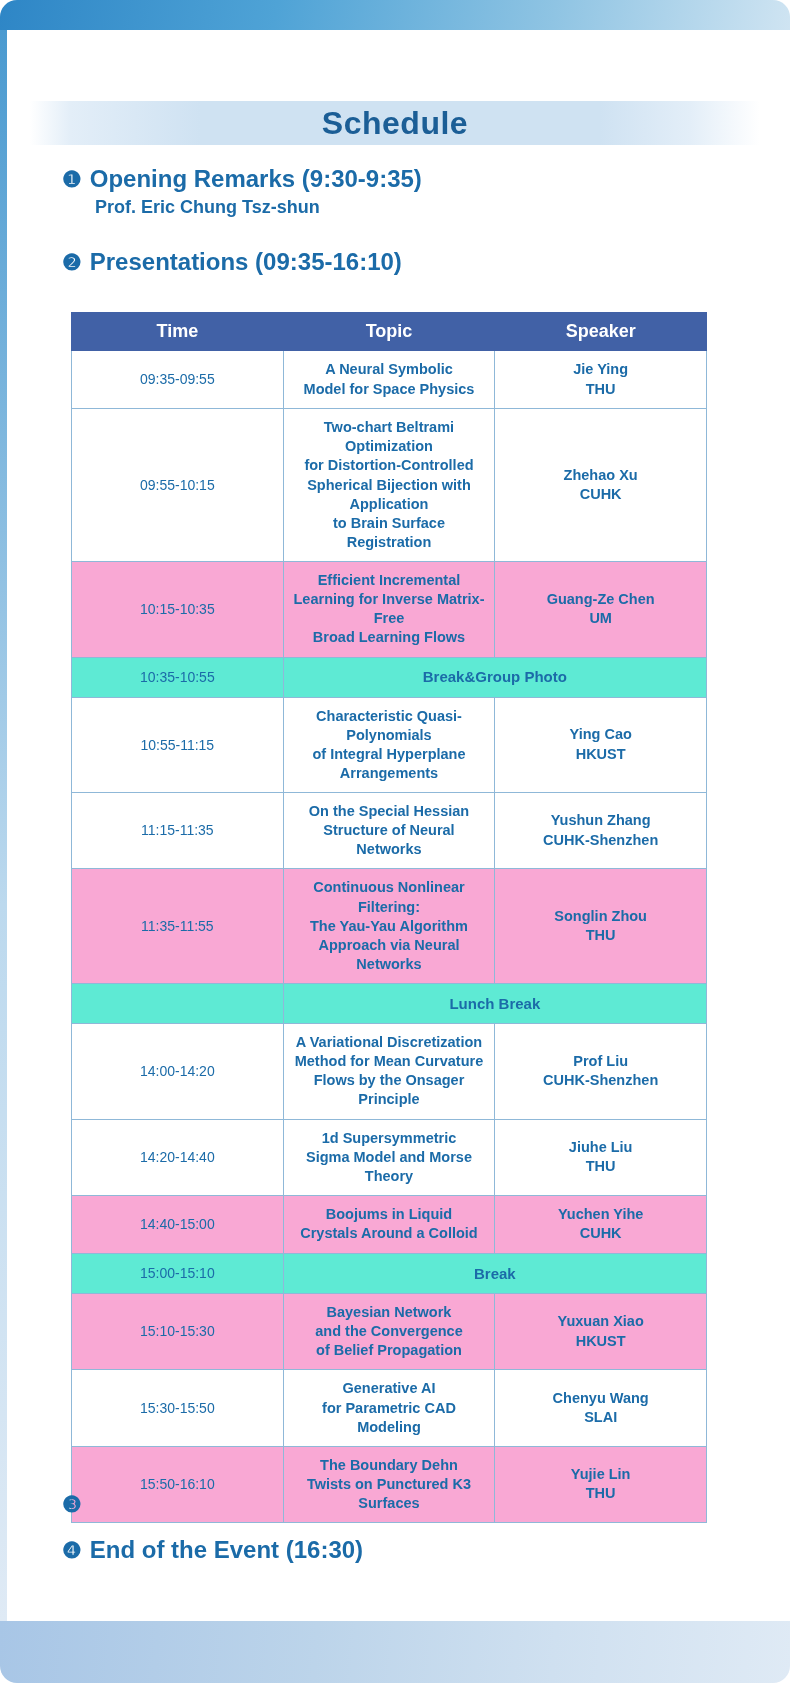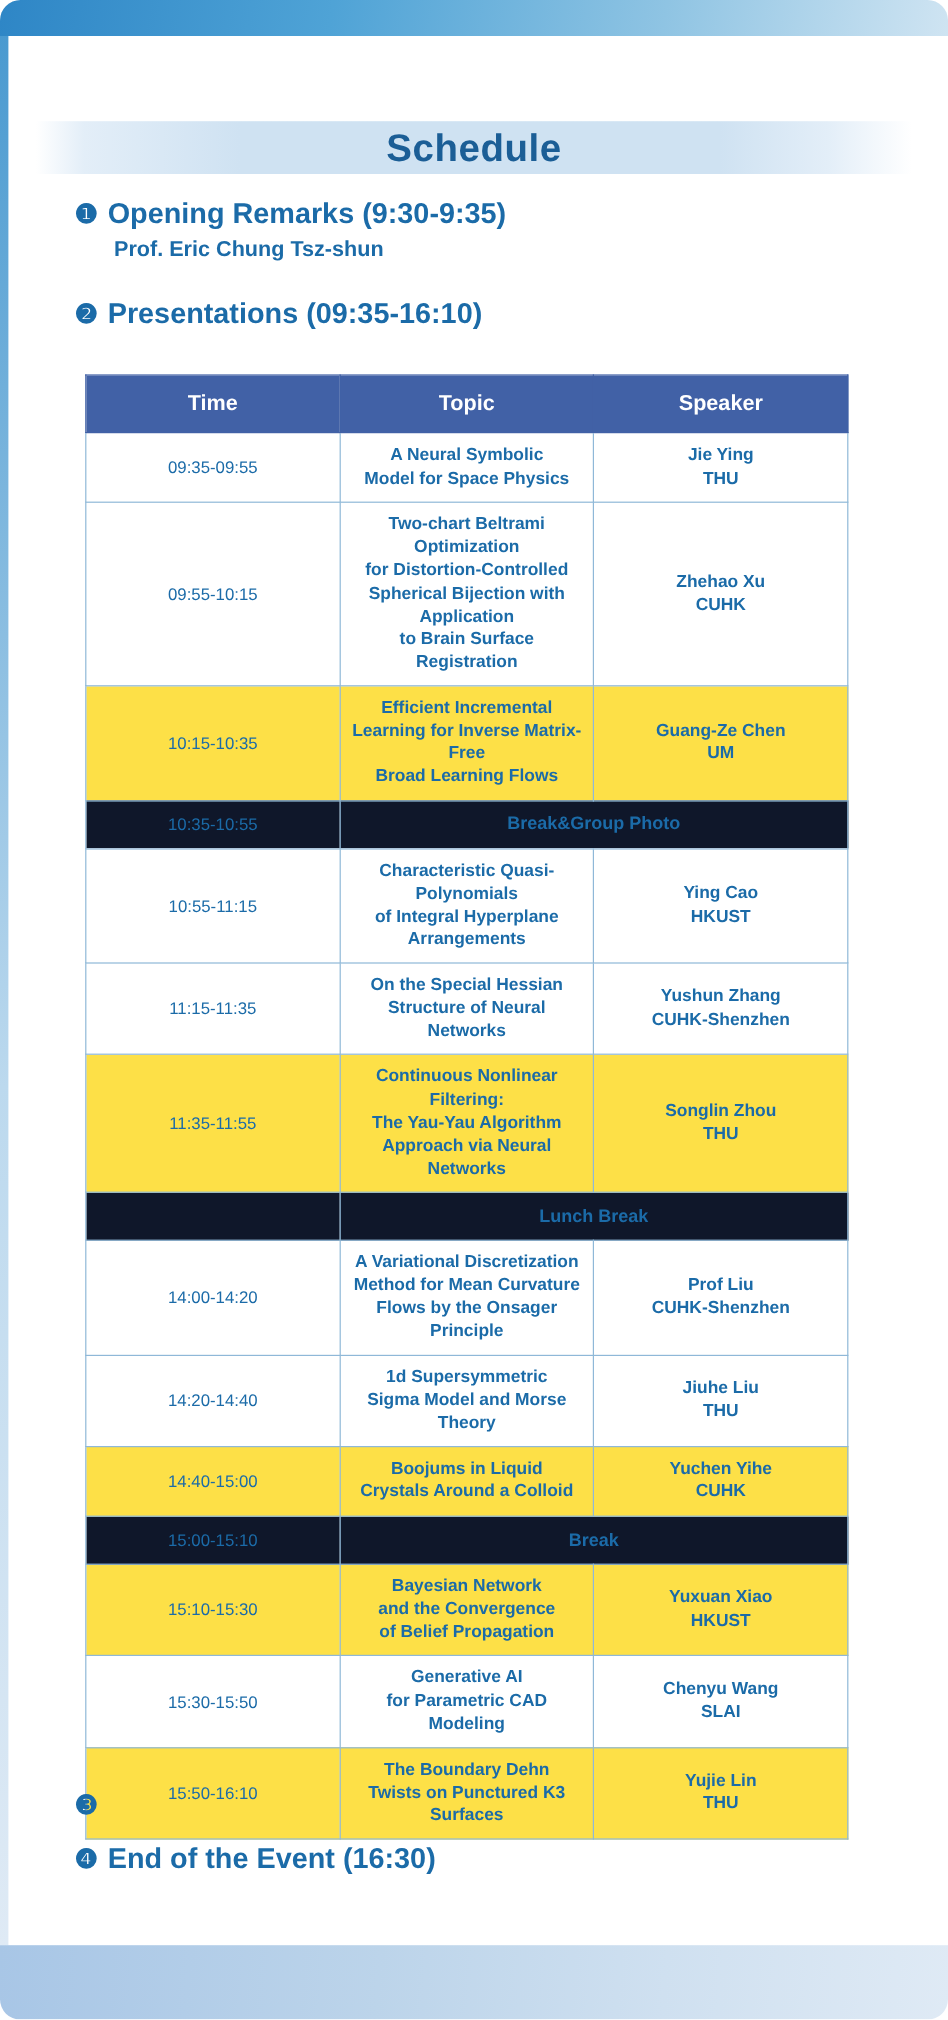--- a/index.html
+++ b/index.html
@@ -102,21 +102,21 @@
   table.schedule {
     border-collapse: collapse;
     width: 636px;
     table-layout: fixed;
   }
   table.schedule th {
     background: #4161a6;
     color: #ffffff;
     font-size: 18px;
     font-weight: bold;
-    height: 48px;
+    height: 38px;
     border: 1px solid #4161a6;
     text-align: center;
   }
   table.schedule td {
     border: 1px solid #8fb8d8;
     text-align: center;
     vertical-align: middle;
     color: #1b6ba8;
     font-size: 14.5px;
     line-height: 1.32;
@@ -128,24 +128,24 @@
   }
   table.schedule td.topic {
     width: 355px;
     font-weight: bold;
   }
   table.schedule td.speaker {
     width: 146px;
     font-weight: bold;
     line-height: 1.35;
   }
-  tr.shaded td { background: #fde047; }
+  tr.shaded td { background: #f9a8d4; }
   tr.plain td { background: #ffffff; }
   tr.breakrow td {
-    background: #0f172a;
+    background: #5eead4;
     font-weight: bold;
     font-size: 15px;
     height: 40px;
     padding: 6px;
   }
   tr.breakrow td.time { font-weight: normal; }
   td.full {
     border-left: 1px solid #8fb8d8;
     border-right: 1px solid #8fb8d8;
   }

